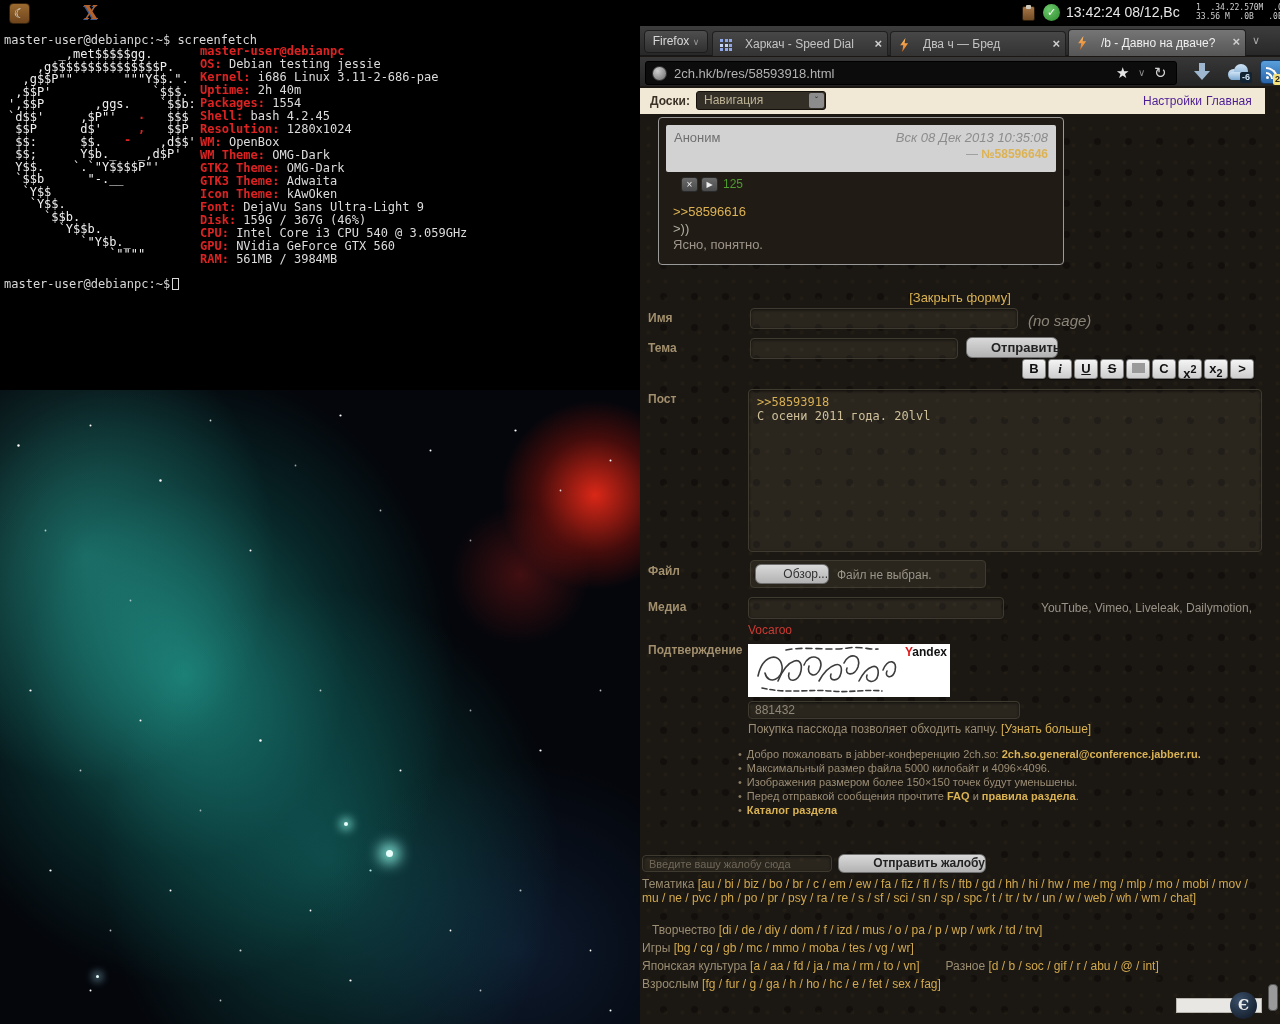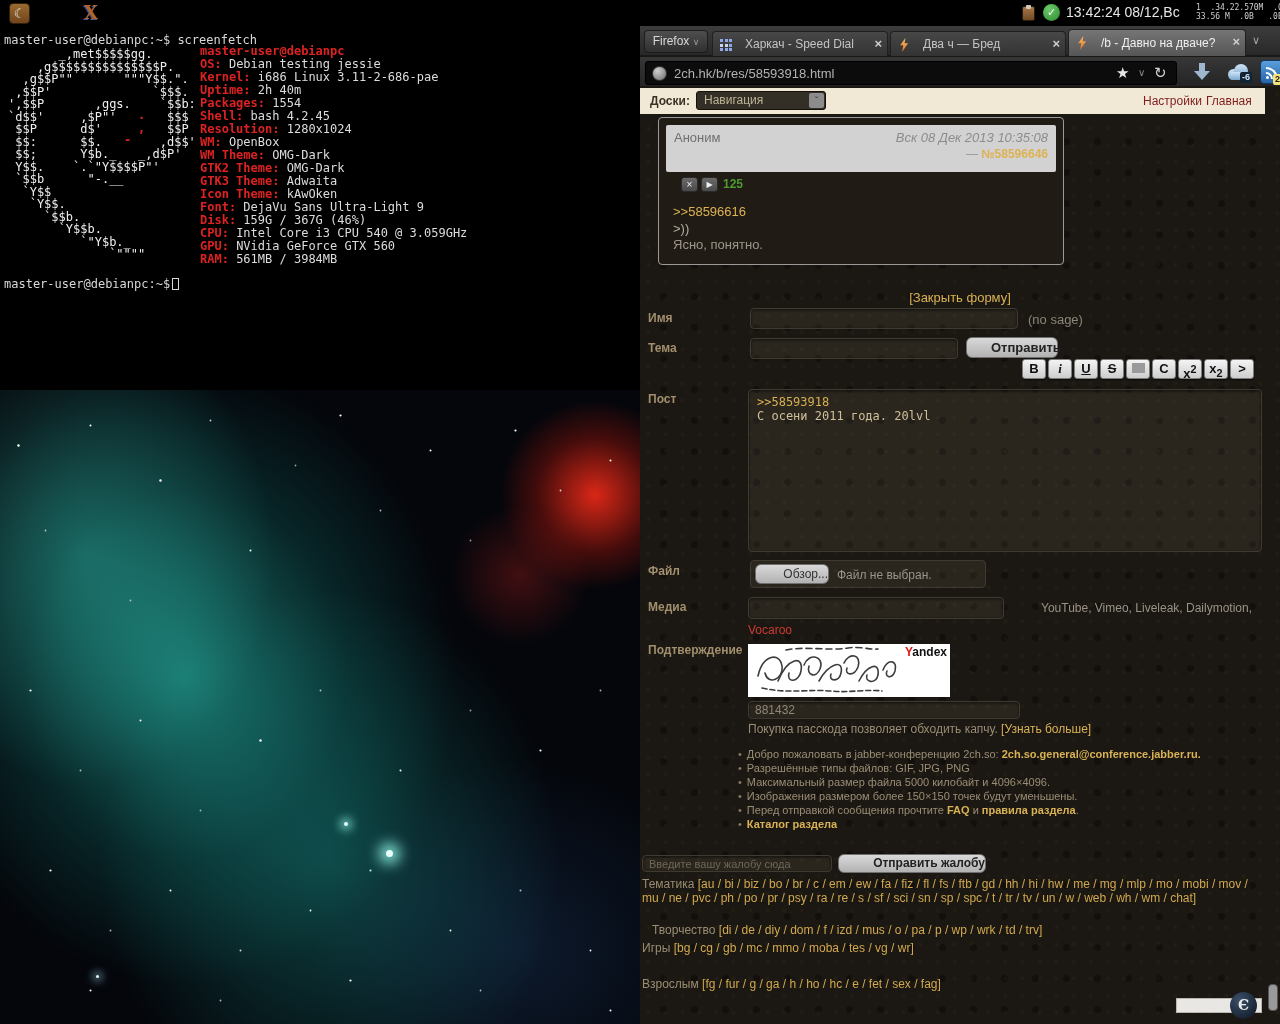--- a/index.html
+++ b/index.html
@@ -114,44 +114,44 @@
   #page { position:absolute; left:0; top:60px; width:640px; height:936px; overflow:hidden;
     background-color:#1b1712;
     background-image:
       radial-gradient(rgba(150,125,70,0.05) 1.5px, transparent 2.5px),
       radial-gradient(rgba(0,0,0,0.35) 3px, transparent 4px);
     background-size:17px 17px, 31px 31px; background-position:0 0, 8px 9px; }
   #creambar { position:absolute; left:0; top:2px; width:625px; height:26px; background:#f2e8d6; color:#3a3226; font-size:12px; }
   #boards-lbl { position:absolute; left:10px; top:6px; font-weight:bold; }
   #nav-select { position:absolute; left:56px; top:3px; width:130px; height:19px; background:#332f27; border:1px solid #14110c; border-radius:3px; color:#bdb395; font-size:12px; line-height:17px; padding-left:7px; }
   #nav-select .dd { position:absolute; right:1px; top:1px; width:15px; height:15px; background:#8c8c8c; border-radius:2px; color:#222; font-size:9px; line-height:15px; text-align:center; }
-  .cream-link { position:absolute; top:6px; color:#7f1d1d; }
+  .cream-link { position:absolute; top:6px; color:#4c1d95; }
   #settings-link { left:503px; } #home-link { left:566px; }
 
   #postbox { position:absolute; left:18px; top:31px; width:406px; height:148px; background:#201c15; border:1px solid #9a9a9a; border-radius:4px; }
   #post-head { position:absolute; left:7px; top:7px; width:390px; height:47px; background:#d2d2d2; border-radius:2px; }
   #post-author { position:absolute; left:8px; top:5px; color:#6f6f6f; font-size:13px; }
   #post-date { position:absolute; right:8px; top:5px; color:#8c8c8c; font-size:13px; font-style:italic; }
   #post-num { position:absolute; right:8px; top:22px; font-size:12px; color:#9a9a9a; }
   #post-num a { color:#ddb253; font-weight:bold; text-decoration:none; }
   .minibtn { position:absolute; top:59px; width:17px; height:15px; border-radius:3px; background:linear-gradient(#6a6a6a,#4a4a4a); border:1px solid #2a2a2a; color:#efefef; text-align:center; }
   #btn-x { left:22px; font-size:10px; line-height:13px; }
   #btn-play { left:42px; font-size:8px; line-height:13px; }
-  #expand-count { position:absolute; left:64px; top:59px; color:#4f9b2f; font-weight:bold; font-size:12px; }
+  #expand-count { position:absolute; left:64px; top:59px; color:#4f9b2f; font-weight:normal; font-size:12px; }
   #reply-link { position:absolute; left:14px; top:86px; color:#ddb253; font-size:13px; }
   #quote-line { position:absolute; left:14px; top:103px; color:#b0b0a2; font-size:13px; }
   #post-body { position:absolute; left:14px; top:119px; color:#9d958a; font-size:13px; }
 
   #close-form { position:absolute; left:0; top:204px; width:640px; text-align:center; color:#d9b254; font-size:13px; }
   .frm-lbl { position:absolute; left:8px; color:#a18f6d; font-weight:bold; font-size:12px; }
   .tinput { position:absolute; background:rgba(235,220,180,0.08); border:1px solid #3f3a2f; border-radius:4px;
     box-shadow:inset 0 1px 3px rgba(0,0,0,.6); color:#cfc09a; font-size:12px; padding:0 6px; }
   input.tinput::placeholder { color:#6f6758; }
   #name-input { left:110px; top:222px; width:268px; height:21px; }
-  #nosage { position:absolute; left:388px; top:226px; color:#8b8478; font-size:13px; }
+  #nosage { position:absolute; left:388px; top:226px; color:#8b8478; font-size:15px; font-style:italic; }
   #subj-input { left:110px; top:252px; width:208px; height:21px; }
   .btn-gray { background:linear-gradient(#d9d9d9,#b2b2b2); border:1px solid #6f6f6f; border-radius:6px; color:#222; font-weight:bold; text-align:right;padding-left:24px; }
   #submit-btn { position:absolute; left:326px; top:251px; width:92px; height:21px; font-size:13px; line-height:19px; }
   #fmt-row { position:absolute; left:382px; top:273px; width:238px; height:21px; }
   .fmt-btn { position:absolute; top:0; width:24px; height:20px; background:linear-gradient(#f4f4f4,#cdcdcd); border:1px solid #7d7d7d; border-radius:3px; box-shadow:0 1px 1px rgba(0,0,0,.55); color:#111; font-weight:bold; font-size:13px; text-align:center; line-height:18px; }
   .fmt-btn i { font-family:"Liberation Serif",serif; }
   .fmt-btn .u { text-decoration:underline; } .fmt-btn .s { text-decoration:line-through; }
   .fmt-btn .sq { display:inline-block; width:13px; height:10px; background:#9a9a9a; }
   #post-lbl { top:306px; }
   #post-area { position:absolute; left:108px; top:303px; width:514px; height:163px; background:rgba(235,220,180,0.07);
@@ -379,32 +379,32 @@
           <path d="M135,26 C140,14 150,16 147,27 C144,36 136,33 139,27"></path>
         </g>
       </svg>
       <span id="yandex"><span class="y">Y</span><span>andex</span></span>
     </div>
     <input class="tinput" id="captcha-input" value="881432" style="">
     <div id="passcode"><span>Покупка пасскода позволяет обходить капчу. </span><a>[Узнать больше]</a></div>
 
     <div id="rules">
       <div class="row"><span class="b">•</span><span>Добро пожаловать в jabber-конференцию 2ch.so: </span><span class="lnk">2ch.so.general@conference.jabber.ru.</span></div>
-      <div class="row"><span class="b">•</span><span>Разрешённые типы файлов: GIF, JPG, PNG</span></div>
       <div class="row"><span class="b">•</span><span>Максимальный размер файла 5000 килобайт и 4096×4096.</span></div>
       <div class="row"><span class="b">•</span><span>Изображения размером более 150×150 точек будут уменьшены.</span></div>
       <div class="row"><span class="b">•</span><span>Перед отправкой сообщения прочтите </span><span class="lnk">FAQ</span><span> и </span><span class="lnk">правила раздела</span><span>.</span></div>
       <div class="row"><span class="b">•</span><span class="lnk">Каталог раздела</span></div>
     </div>
 
     <input class="tinput" id="complaint-input" placeholder="Введите вашу жалобу сюда" style="">
     <button class="btn-gray" id="complaint-btn">Отправить жалобу</button>
 
     <div class="cat" id="cat2"><span>Творчество </span><span class="lk">[di / de / diy / dom / f / izd / mus / o / pa / p / wp / wrk / td / trv]</span></div>
     <div class="cat" id="cat1"><span>Тематика </span><span class="lk">[au / bi / biz / bo / br / c / em / ew / fa / fiz / fl / fs / ftb / gd / hh / hi / hw / me / mg / mlp / mo / mobi / mov / mu / ne / pvc / ph / po / pr / psy / ra / re / s / sf / sci / sn / sp / spc / t / tr / tv / un / w / web / wh / wm / chat]</span></div>
     <div class="cat" id="cat3"><span>Игры </span><span class="lk">[bg / cg / gb / mc / mmo / moba / tes / vg / wr]</span></div>
+    <div class="cat" id="cat4"><span>Японская культура </span><span class="lk">[a / aa / fd / ja / ma / rm / to / vn]</span><span class="second">Разное </span><span class="lk">[d / b / soc / gif / r / abu / @ / int]</span></div>
     <div class="cat" id="cat5"><span>Взрослым </span><span class="lk">[fg / fur / g / ga / h / ho / hc / e / fet / sex / fag]</span></div>
 
     <div id="bottom-bar"></div>
     <div id="logo-circle">Є</div>
     <div id="scroll-thumb"></div>
   </div>
 </div>
 
 </body></html>

